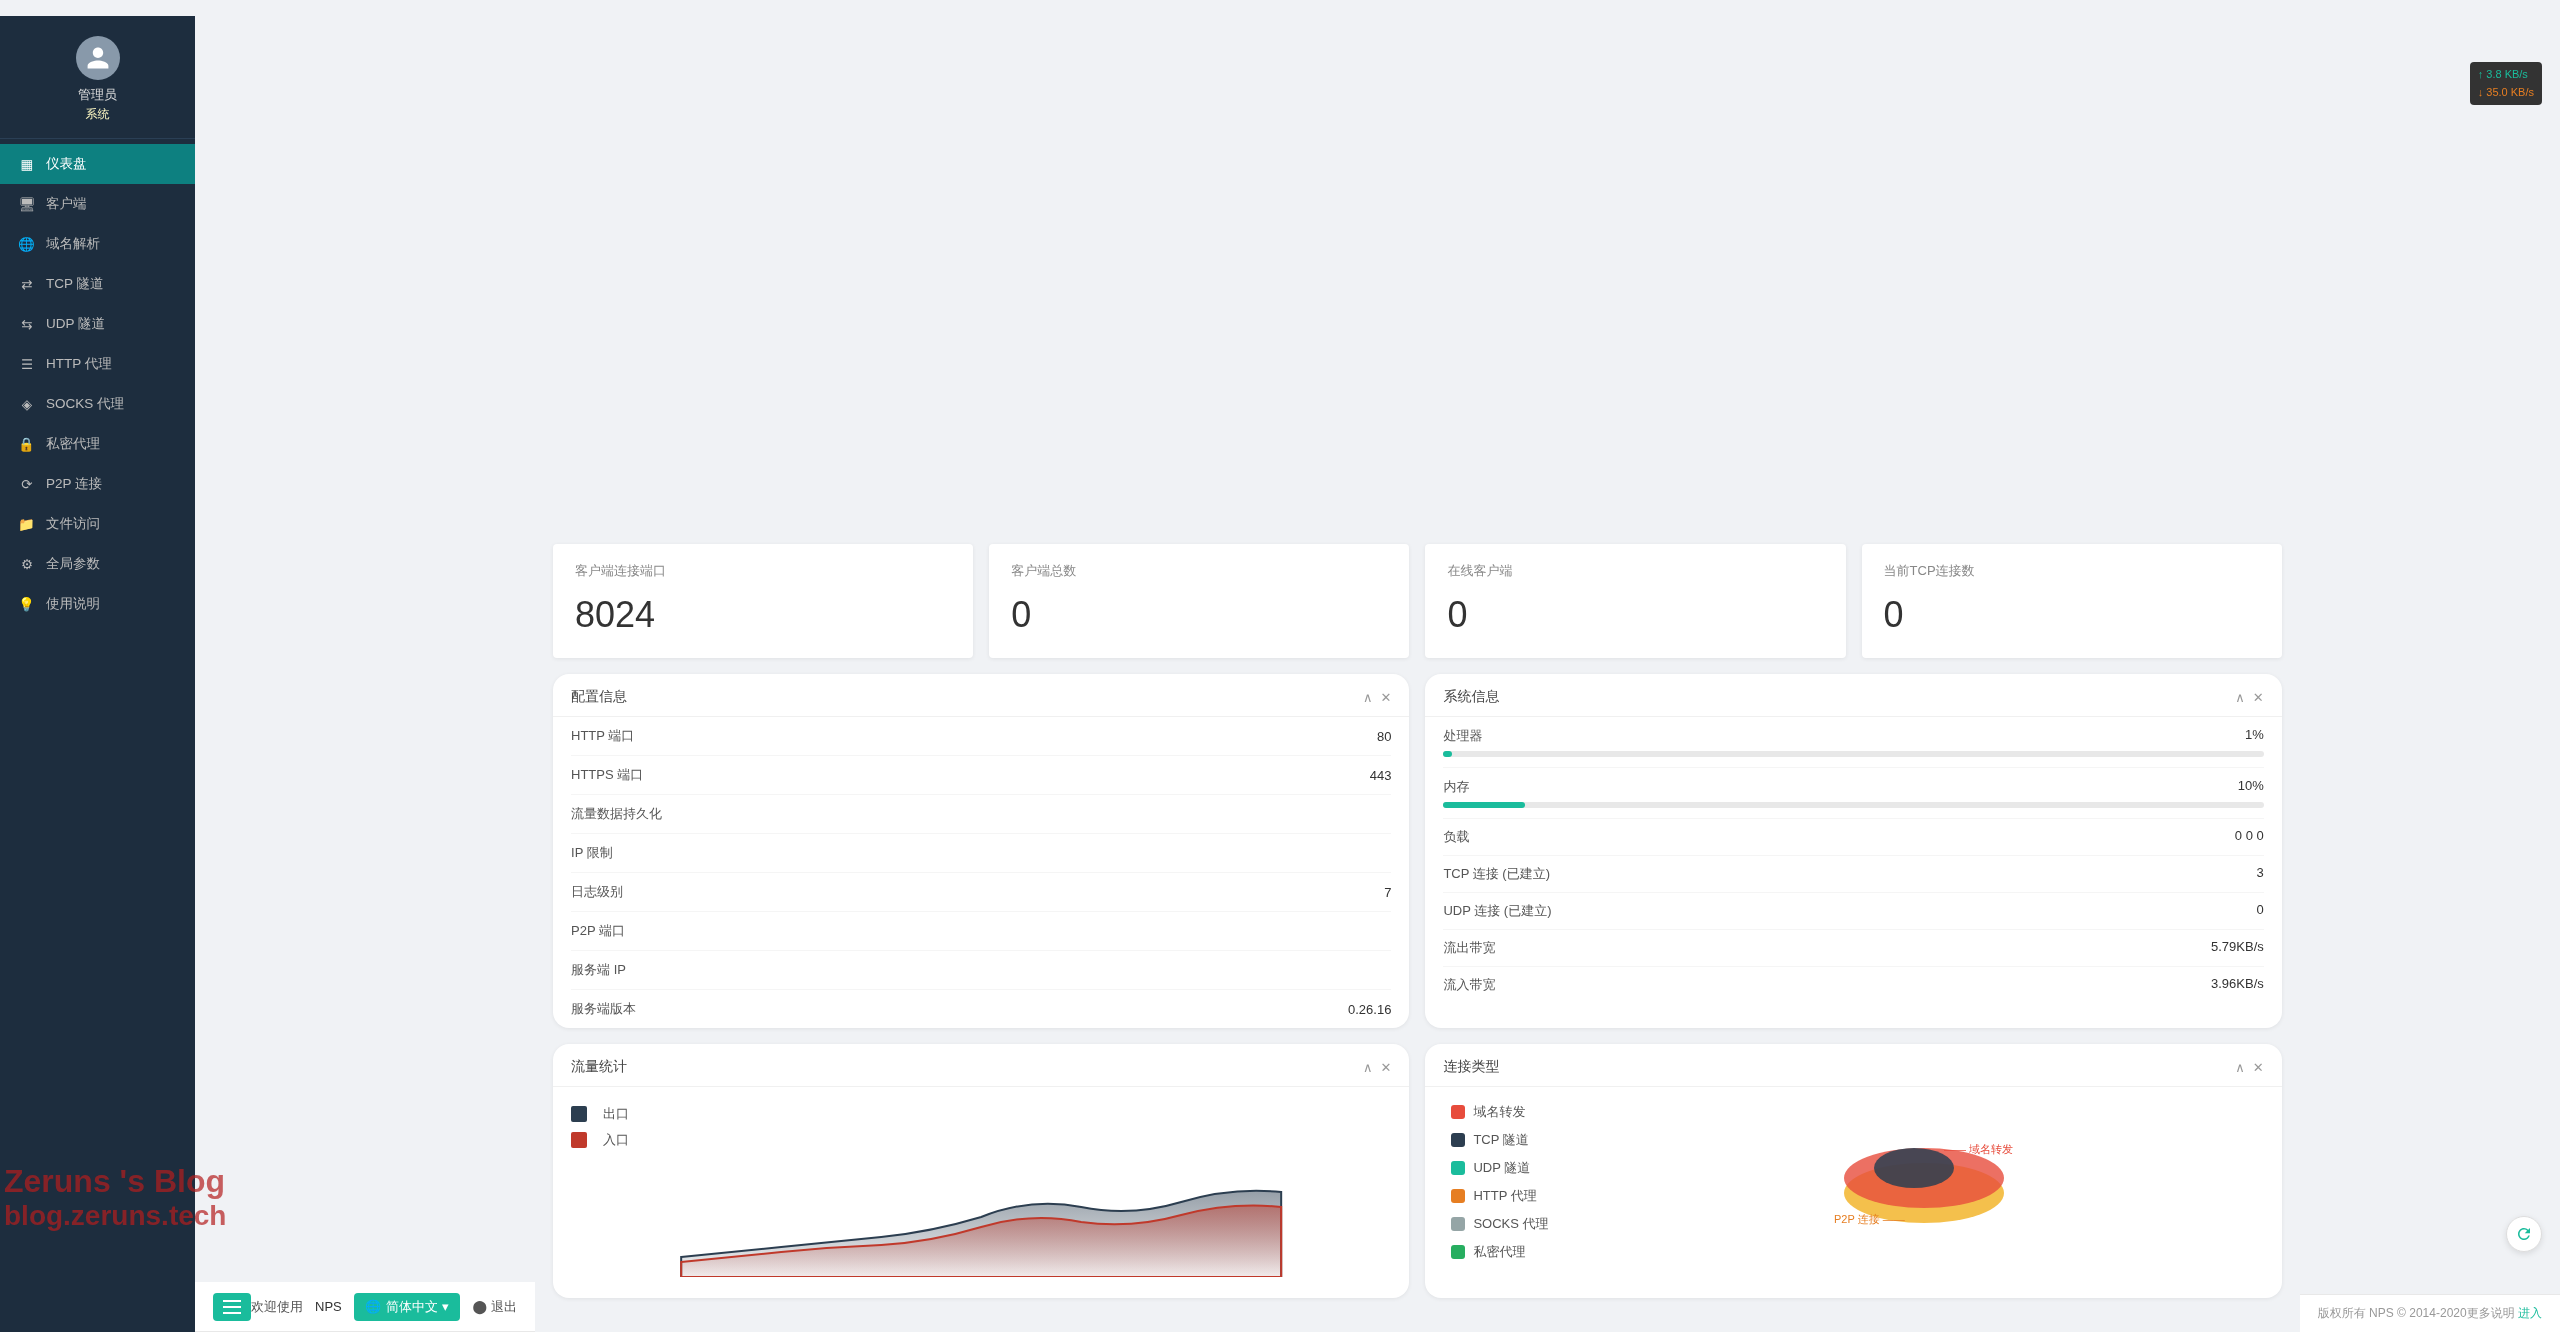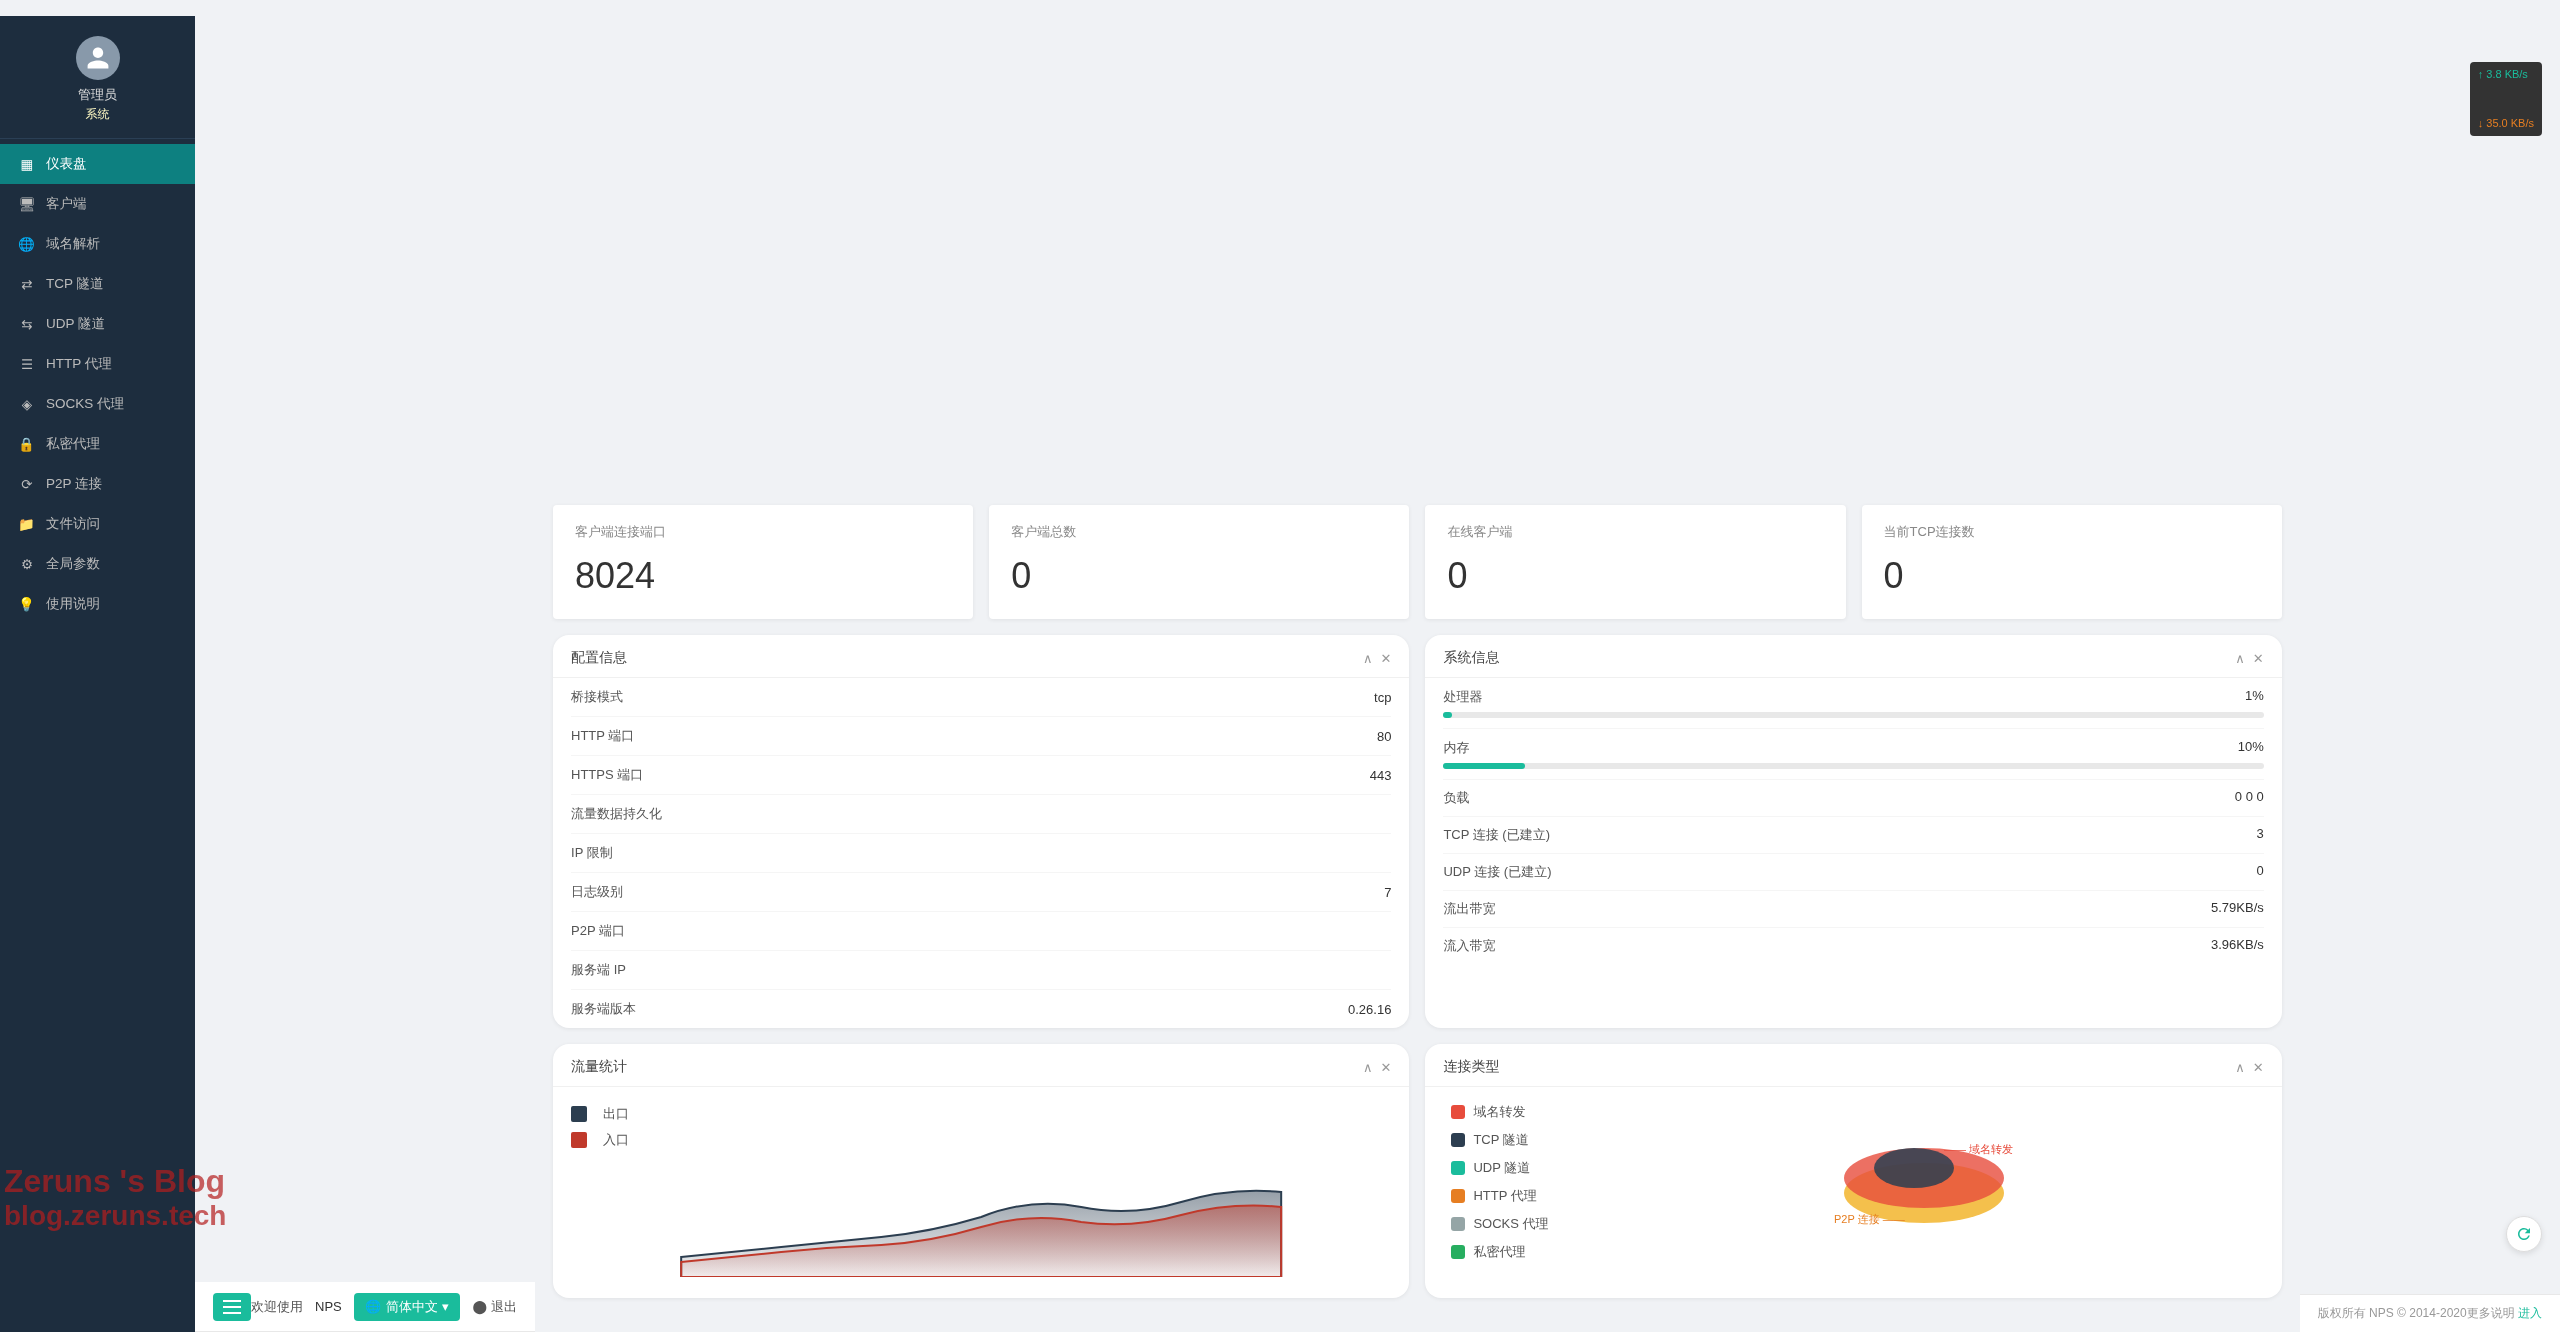--- a/index.html
+++ b/index.html
@@ -260,21 +260,21 @@
       top: 62px;
       background: #333;
       color: #fff;
       font-size: 11px;
       padding: 4px 8px;
       border-radius: 4px;
       line-height: 1.6;
       z-index: 100;
     }
     .speed-up { color: #1abc9c; }
-    .speed-down { color: #e67e22; margin-top: 31px; }
+    .speed-down { color: #e67e22; }
 
     
     .refresh-float {
       position: fixed;
       right: 18px;
       bottom: 80px;
       background: #fff;
       border: 1px solid #ddd;
       border-radius: 50%;
       width: 36px;
@@ -418,24 +418,20 @@
       <div class="panel">
         <div class="panel-header">
           <span class="panel-title">配置信息</span>
           <div class="panel-controls">
             <button class="panel-btn">∧</button>
             <button class="panel-btn">✕</button>
           </div>
         </div>
         <div class="panel-body">
 
-        <div class="config-row">
-              <span class="config-key">桥接模式</span>
-              <span class="config-val">tcp</span>
-            </div>
             <div class="config-row">
               <span class="config-key">HTTP 端口</span>
               <span class="config-val">80</span>
             </div>
             <div class="config-row">
               <span class="config-key">HTTPS 端口</span>
               <span class="config-val">443</span>
             </div>
             <div class="config-row">
               <span class="config-key">流量数据持久化</span>

